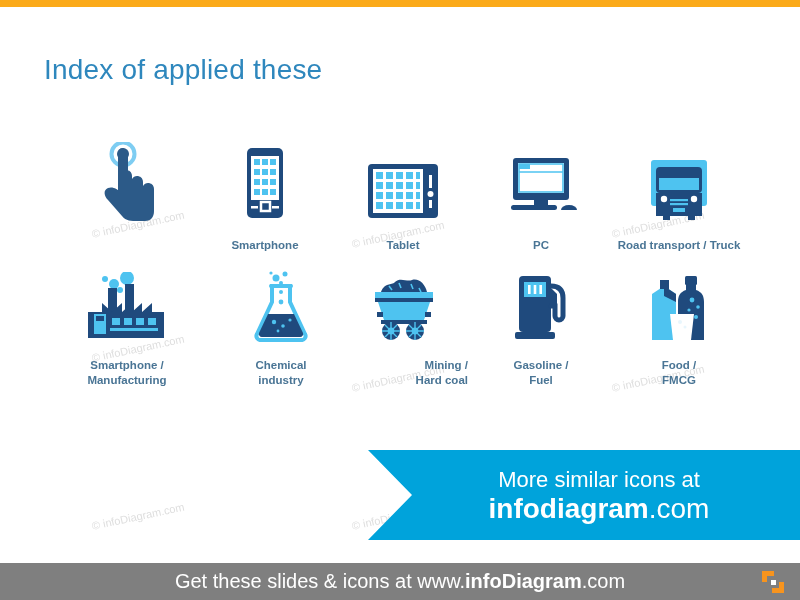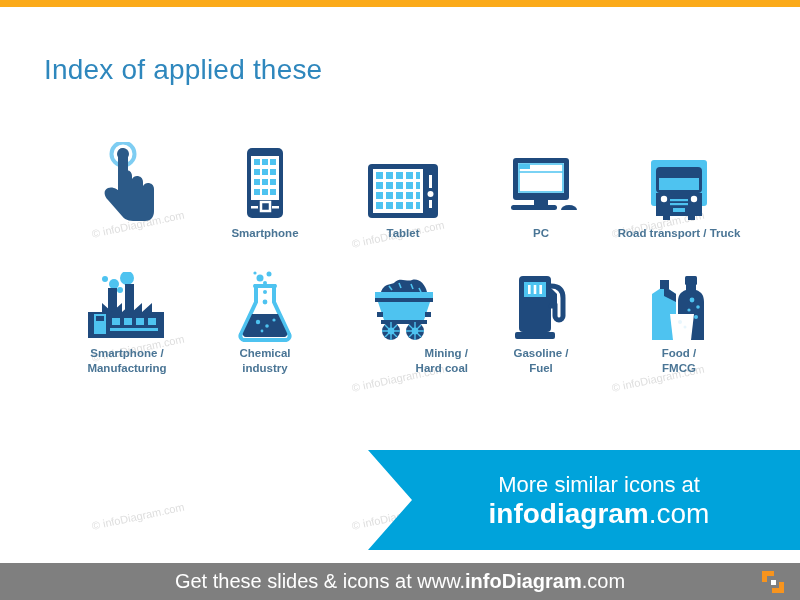--- a/index.html
+++ b/index.html
@@ -70,35 +70,35 @@
     width: 130px;
     text-align: center;
   }
   .icon-box {
     height: 82px;
     display: flex;
     align-items: flex-end;
     justify-content: center;
   }
   .cap {
-    margin-top: 4px;
+    margin-top: 16px;
     font-size: 11.5px;
     font-weight: bold;
     color: #4a7595;
     line-height: 15px;
     font-family: "Liberation Sans", sans-serif;
   }
 
   
   .cta {
     position: absolute;
     left: 368px;
     top: 450px;
     width: 432px;
-    height: 100px;
+    height: 90px;
     background: #00a3db;
     -webkit-clip-path: polygon(0 0, 100% 0, 100% 100%, 0 100%, 44px 50%);
     clip-path: polygon(0 0, 100% 0, 100% 100%, 0 100%, 44px 50%);
     display: flex;
     flex-direction: column;
     align-items: center;
     justify-content: center;
     padding-left: 30px;
     box-sizing: border-box;
   }
@@ -290,21 +290,21 @@
             <rect x="52" y="46" width="8" height="7"></rect>
               <rect x="64" y="46" width="8" height="7"></rect>
           </g>
           <rect x="26" y="56" width="48" height="3" fill="#4ec3f0"></rect>
           <rect x="4" y="62" width="76" height="4" fill="#1f4a7d"></rect>
         </svg>
       </div>
       <div class="cap"><span>Smartphone /</span><br><span>Manufacturing</span></div>
     </div>
 
-    <div class="cell" style="left:156px; top:120px;">
+    <div class="cell" style="left:172px; top:120px;">
       <div class="icon-box">
         <svg width="58" height="72" viewBox="0 0 58 72">
           <circle cx="24" cy="8" r="3.5" fill="#4ec3f0"></circle>
           <circle cx="33" cy="4" r="2.5" fill="#4ec3f0"></circle>
           <circle cx="29" cy="13" r="2" fill="#4ec3f0"></circle>
           <circle cx="19" cy="3" r="1.6" fill="#4ec3f0"></circle>
           <path d="M20 16 L20 32 L5 64 A4 4 0 0 0 9 70 L49 70 A4 4 0 0 0 53 64 L38 32 L38 16 Z" fill="none" stroke="#4ec3f0" stroke-width="4"></path>
           <path d="M16 44 L42 44 L51 63 A3 3 0 0 1 48 67 L10 67 A3 3 0 0 1 7 63 Z" fill="#1f4a7d"></path>
           <circle cx="22" cy="52" r="2.2" fill="#4ec3f0"></circle>
           <circle cx="31" cy="56" r="1.8" fill="#4ec3f0"></circle>

